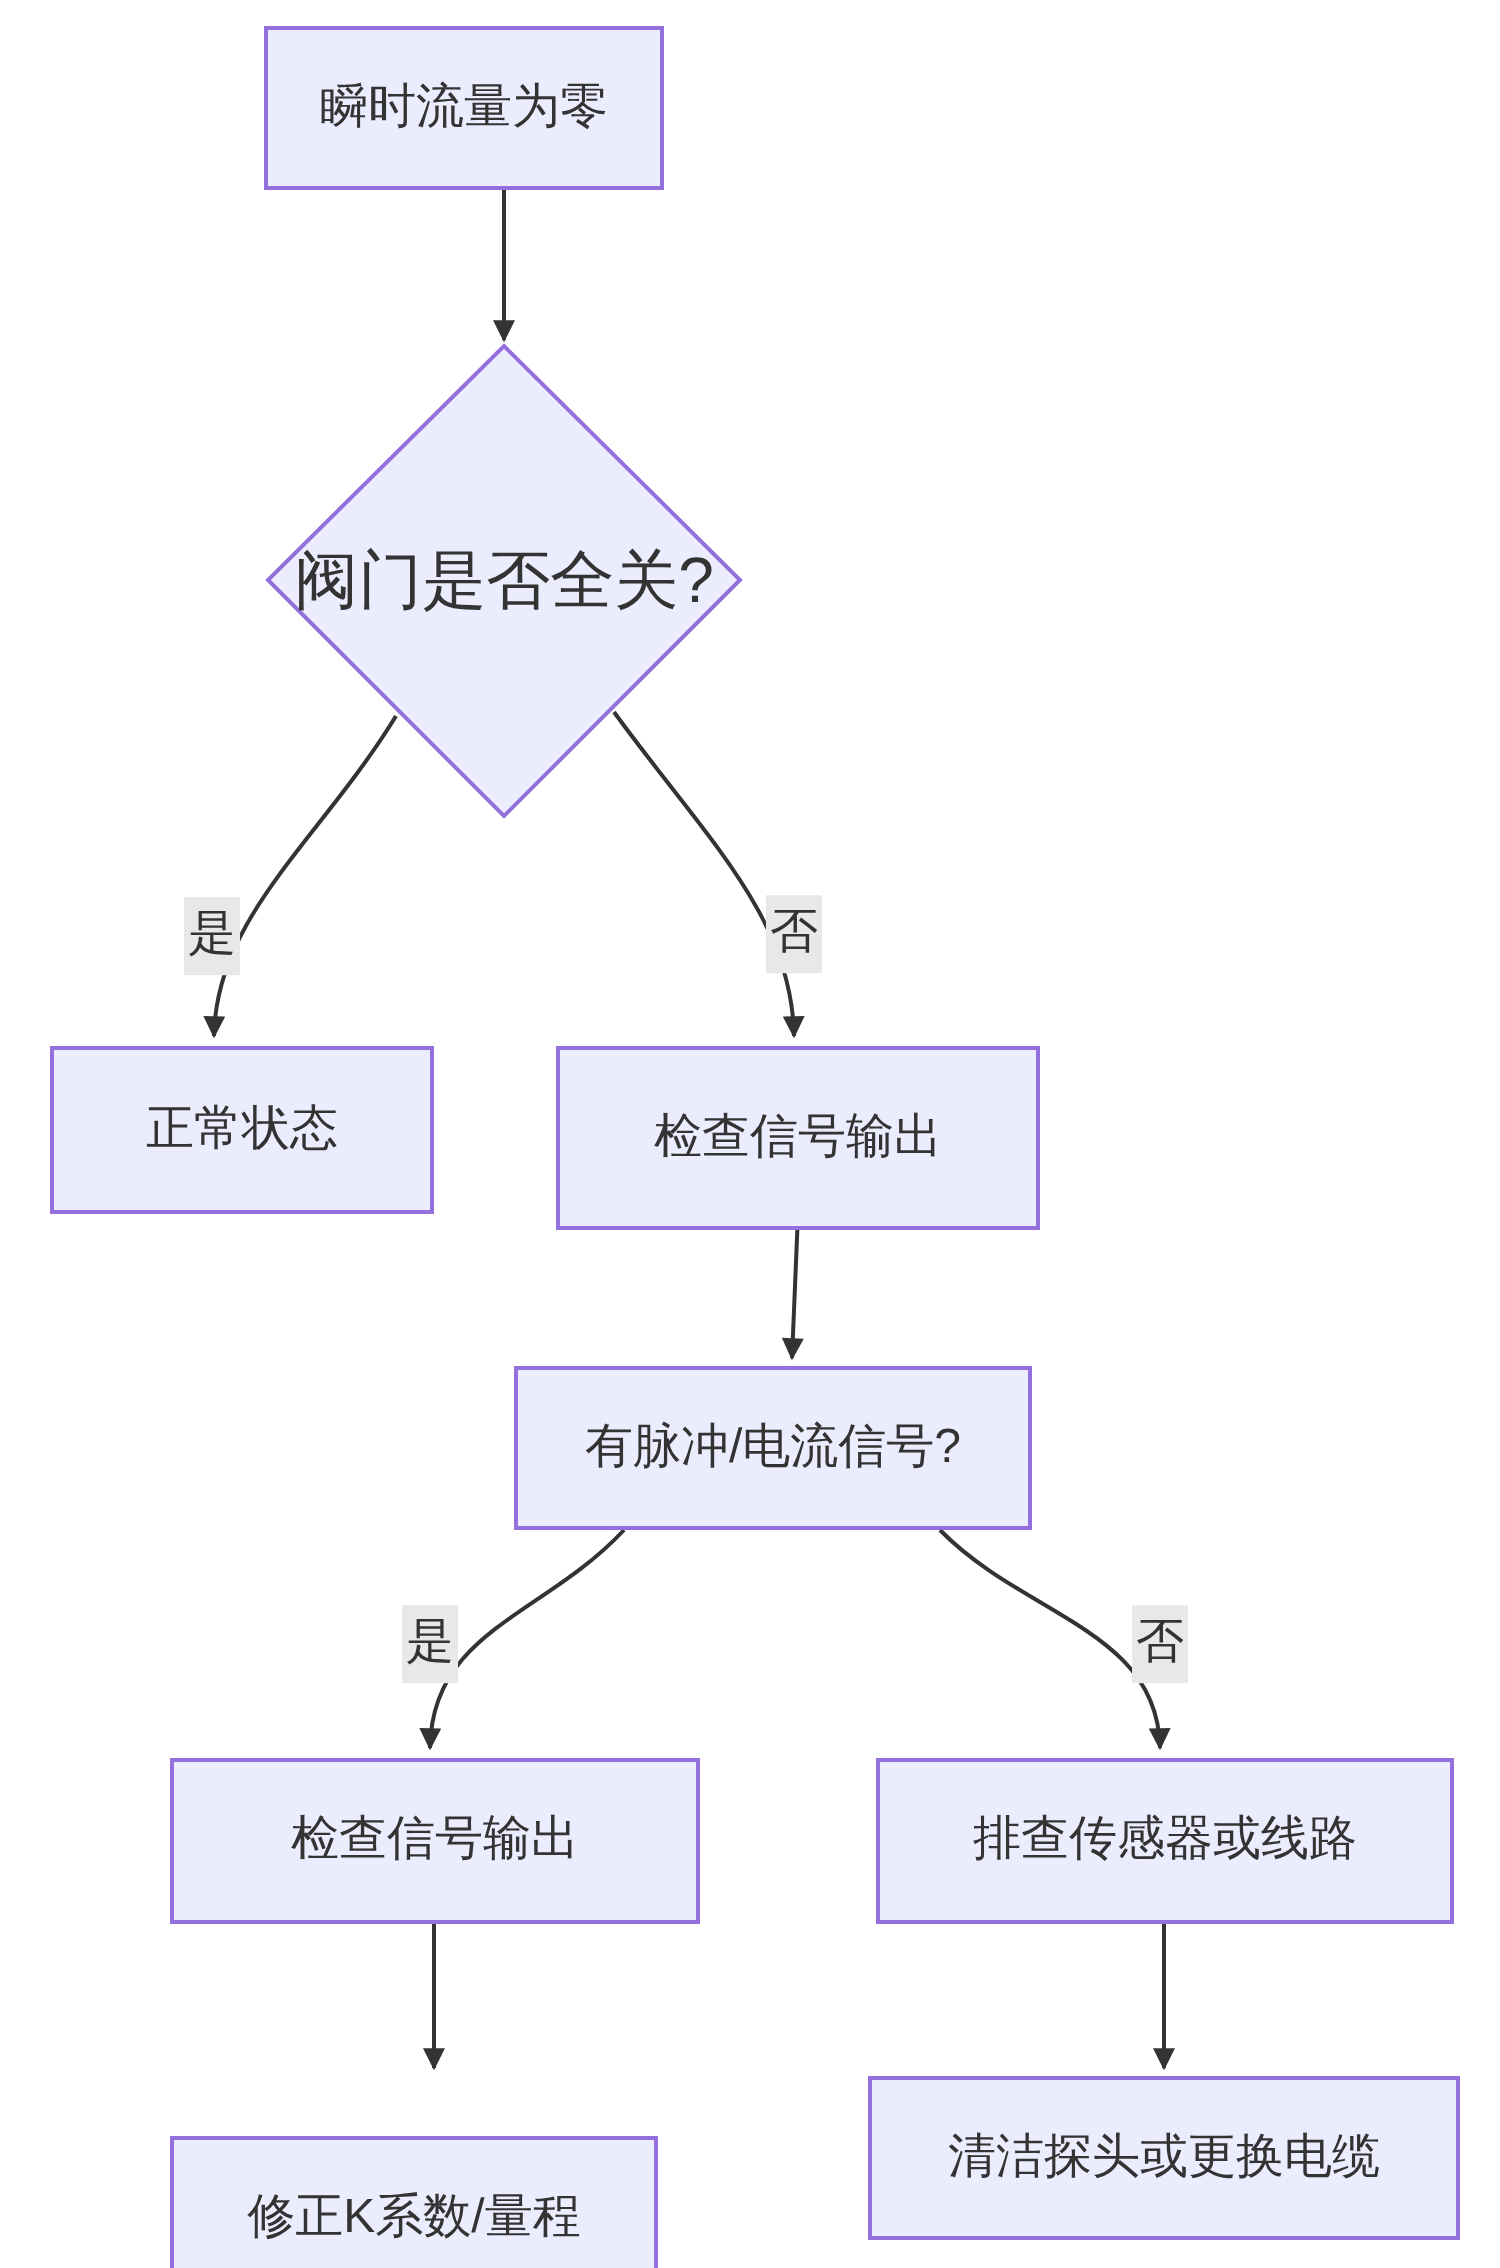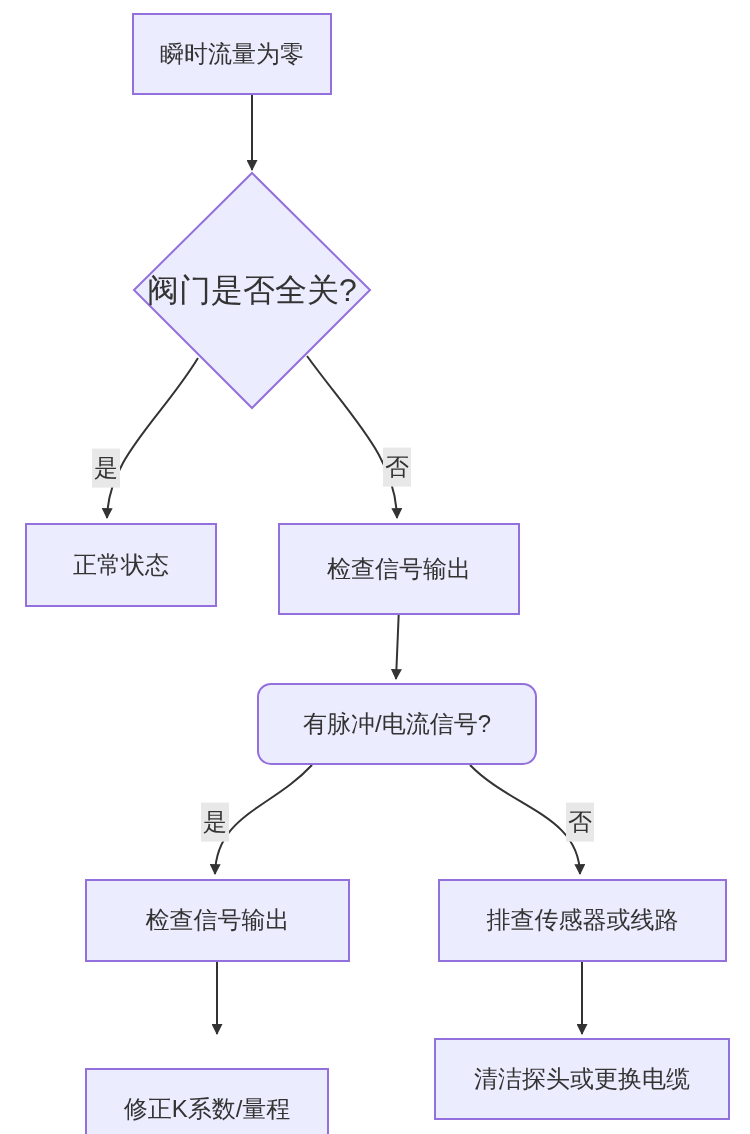--- a/index.html
+++ b/index.html
@@ -39,21 +39,21 @@
     position:absolute;transform:translate(-50%,-50%);
     background:var(--edge-label-bg);
     color:var(--text-color);
     font-size:24px;line-height:1.2;
     padding:5px 2px;white-space:nowrap;
   }
   
   #node-start          {left:132px;top:13px;  width:200px;height:82px;}
   #node-normal         {left:25px; top:523px; width:192px;height:84px;text-align:right;}
   #node-check-signal   {left:278px;top:523px; width:242px;height:92px;}
-  #node-pulse-decision {left:257px;top:683px; width:280px;height:82px;border-radius:14px;}
+  #node-pulse-decision {left:257px;top:683px; width:259px;height:82px;}
   #node-check-totalizer{left:85px; top:879px; width:265px;height:83px;}
   #node-check-sensor   {left:438px;top:879px; width:289px;height:83px;font-family:Liberation Serif, serif;}
   #node-fix-k          {left:85px; top:1068px;width:244px;height:82px;}
   #node-clean-probe    {left:434px;top:1038px;width:296px;height:82px;}
   #diamond-label       {left:134px;top:173px; width:236px;height:235px;}
   #edge-label-valve-yes{left:106px;top:468px;}
   #edge-label-valve-no {left:397px;top:467px;}
   #edge-label-pulse-yes{left:215px;top:822px;}
   #edge-label-pulse-no {left:580px;top:822px;}
 </style>

